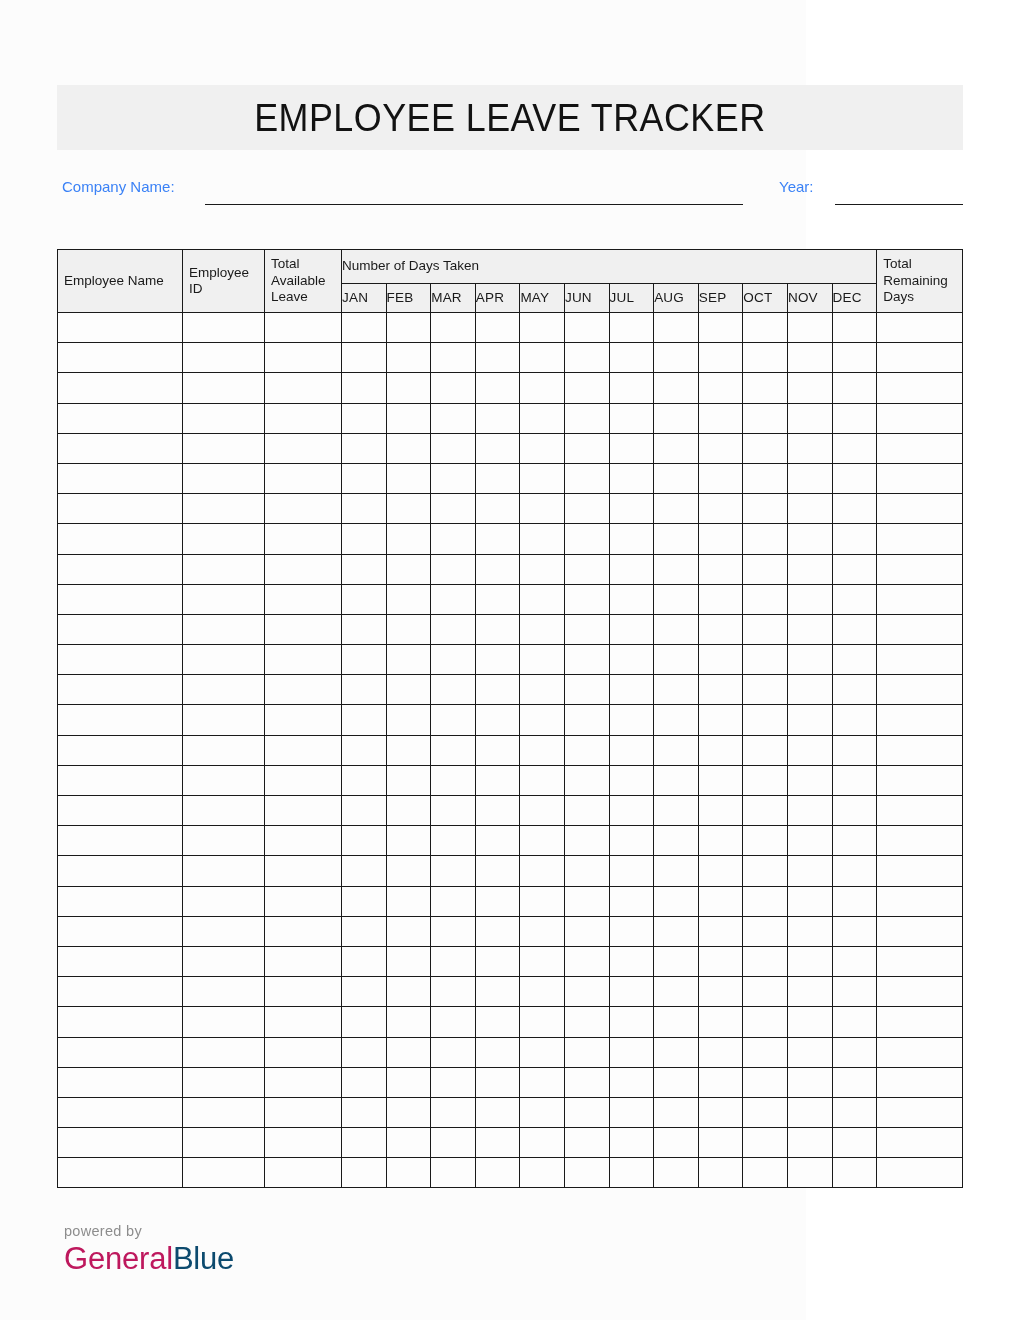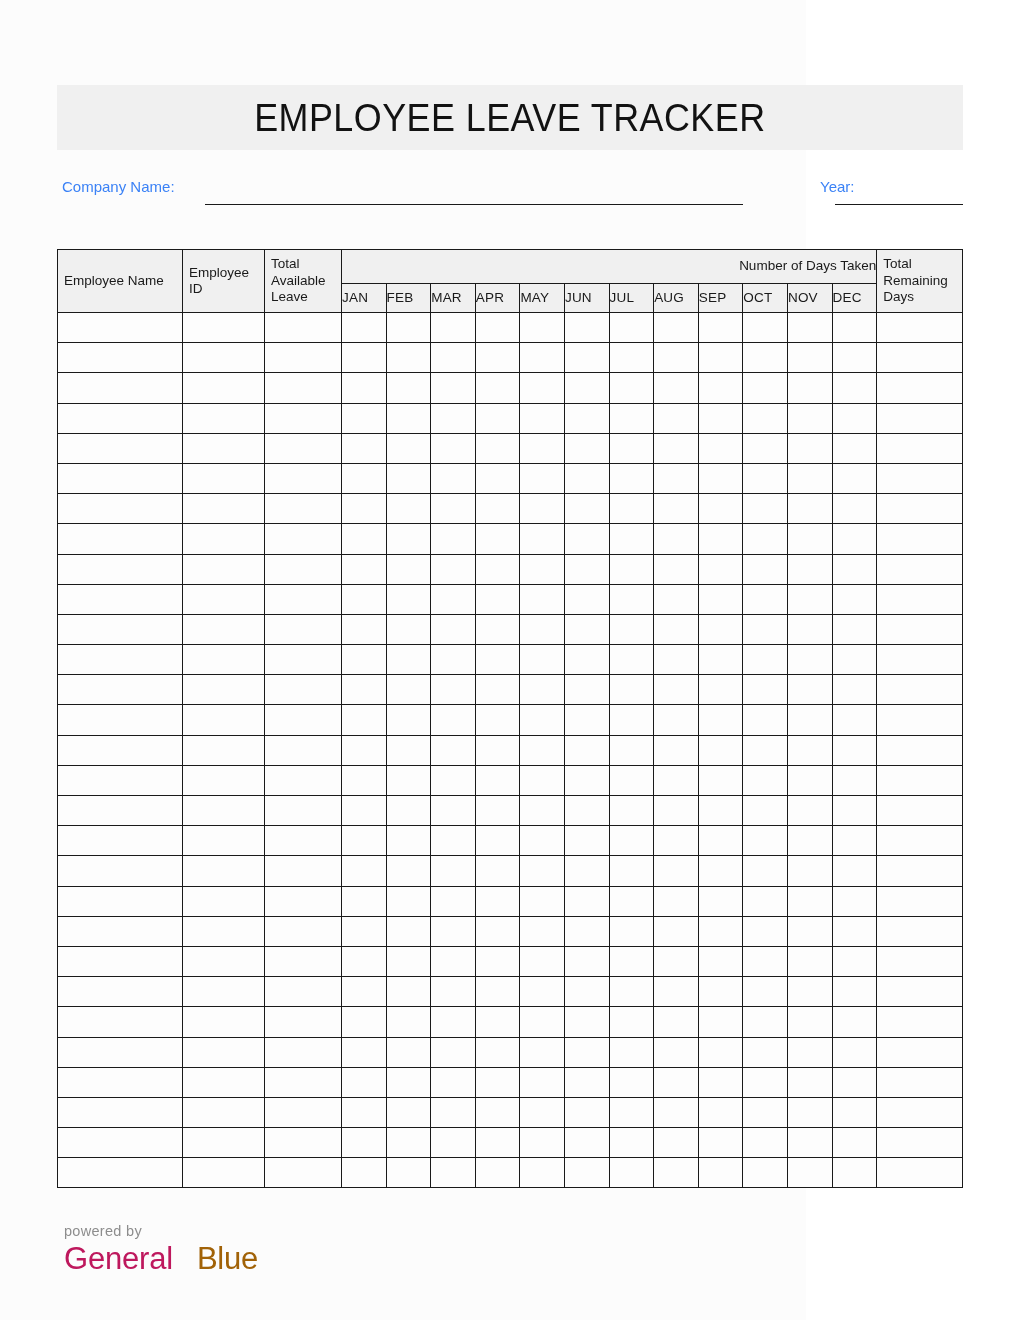--- a/index.html
+++ b/index.html
@@ -56,21 +56,21 @@
   }
   .meta-label {
     position: absolute;
     font-size: 15px;
     font-weight: 400;
     color: #3b82f6;
     white-space: nowrap;
     top: 0;
   }
   .label-company { left: 5px; }
-  .label-year { left: 763px; }
+  .label-year { left: 722px; }
   .meta-line {
     position: absolute;
     border-bottom: 1.6px solid #1a1a1a;
     height: 0;
   }
   .line-company {
     left: 148px;
     top: 26px;
     width: 538px;
   }
@@ -107,21 +107,21 @@
   th.side-head {
     text-align: left;
     padding: 0 6px;
   }
   th.name-head {
     text-align: left;
     padding: 0 6px;
     vertical-align: middle;
   }
   th.group-head {
-    text-align: right;
+    text-align: left;
     height: 33px;
     font-size: 14px;
   }
   th.month-head {
     text-align: left;
     font-weight: bold;
     font-size: 13px;
     height: 28px;
     letter-spacing: 0.2px;
   }
@@ -150,21 +150,21 @@
     font-weight: 400;
   }
   .logo-wordmark {
     font-size: 31px;
     line-height: 1.05;
     letter-spacing: -0.2px;
     white-space: nowrap;
     font-weight: 400;
   }
   .logo-general { color: #be185d; }
-  .logo-blue { color: #a16207; padding-left: 24px; }
+  .logo-blue { color: #0c4a6e; }
 </style>
 </head>
 <body>
 
 <div class="page">
 
   <div class="title-band">
     <div class="title-text">EMPLOYEE LEAVE TRACKER</div>
   </div>
 

